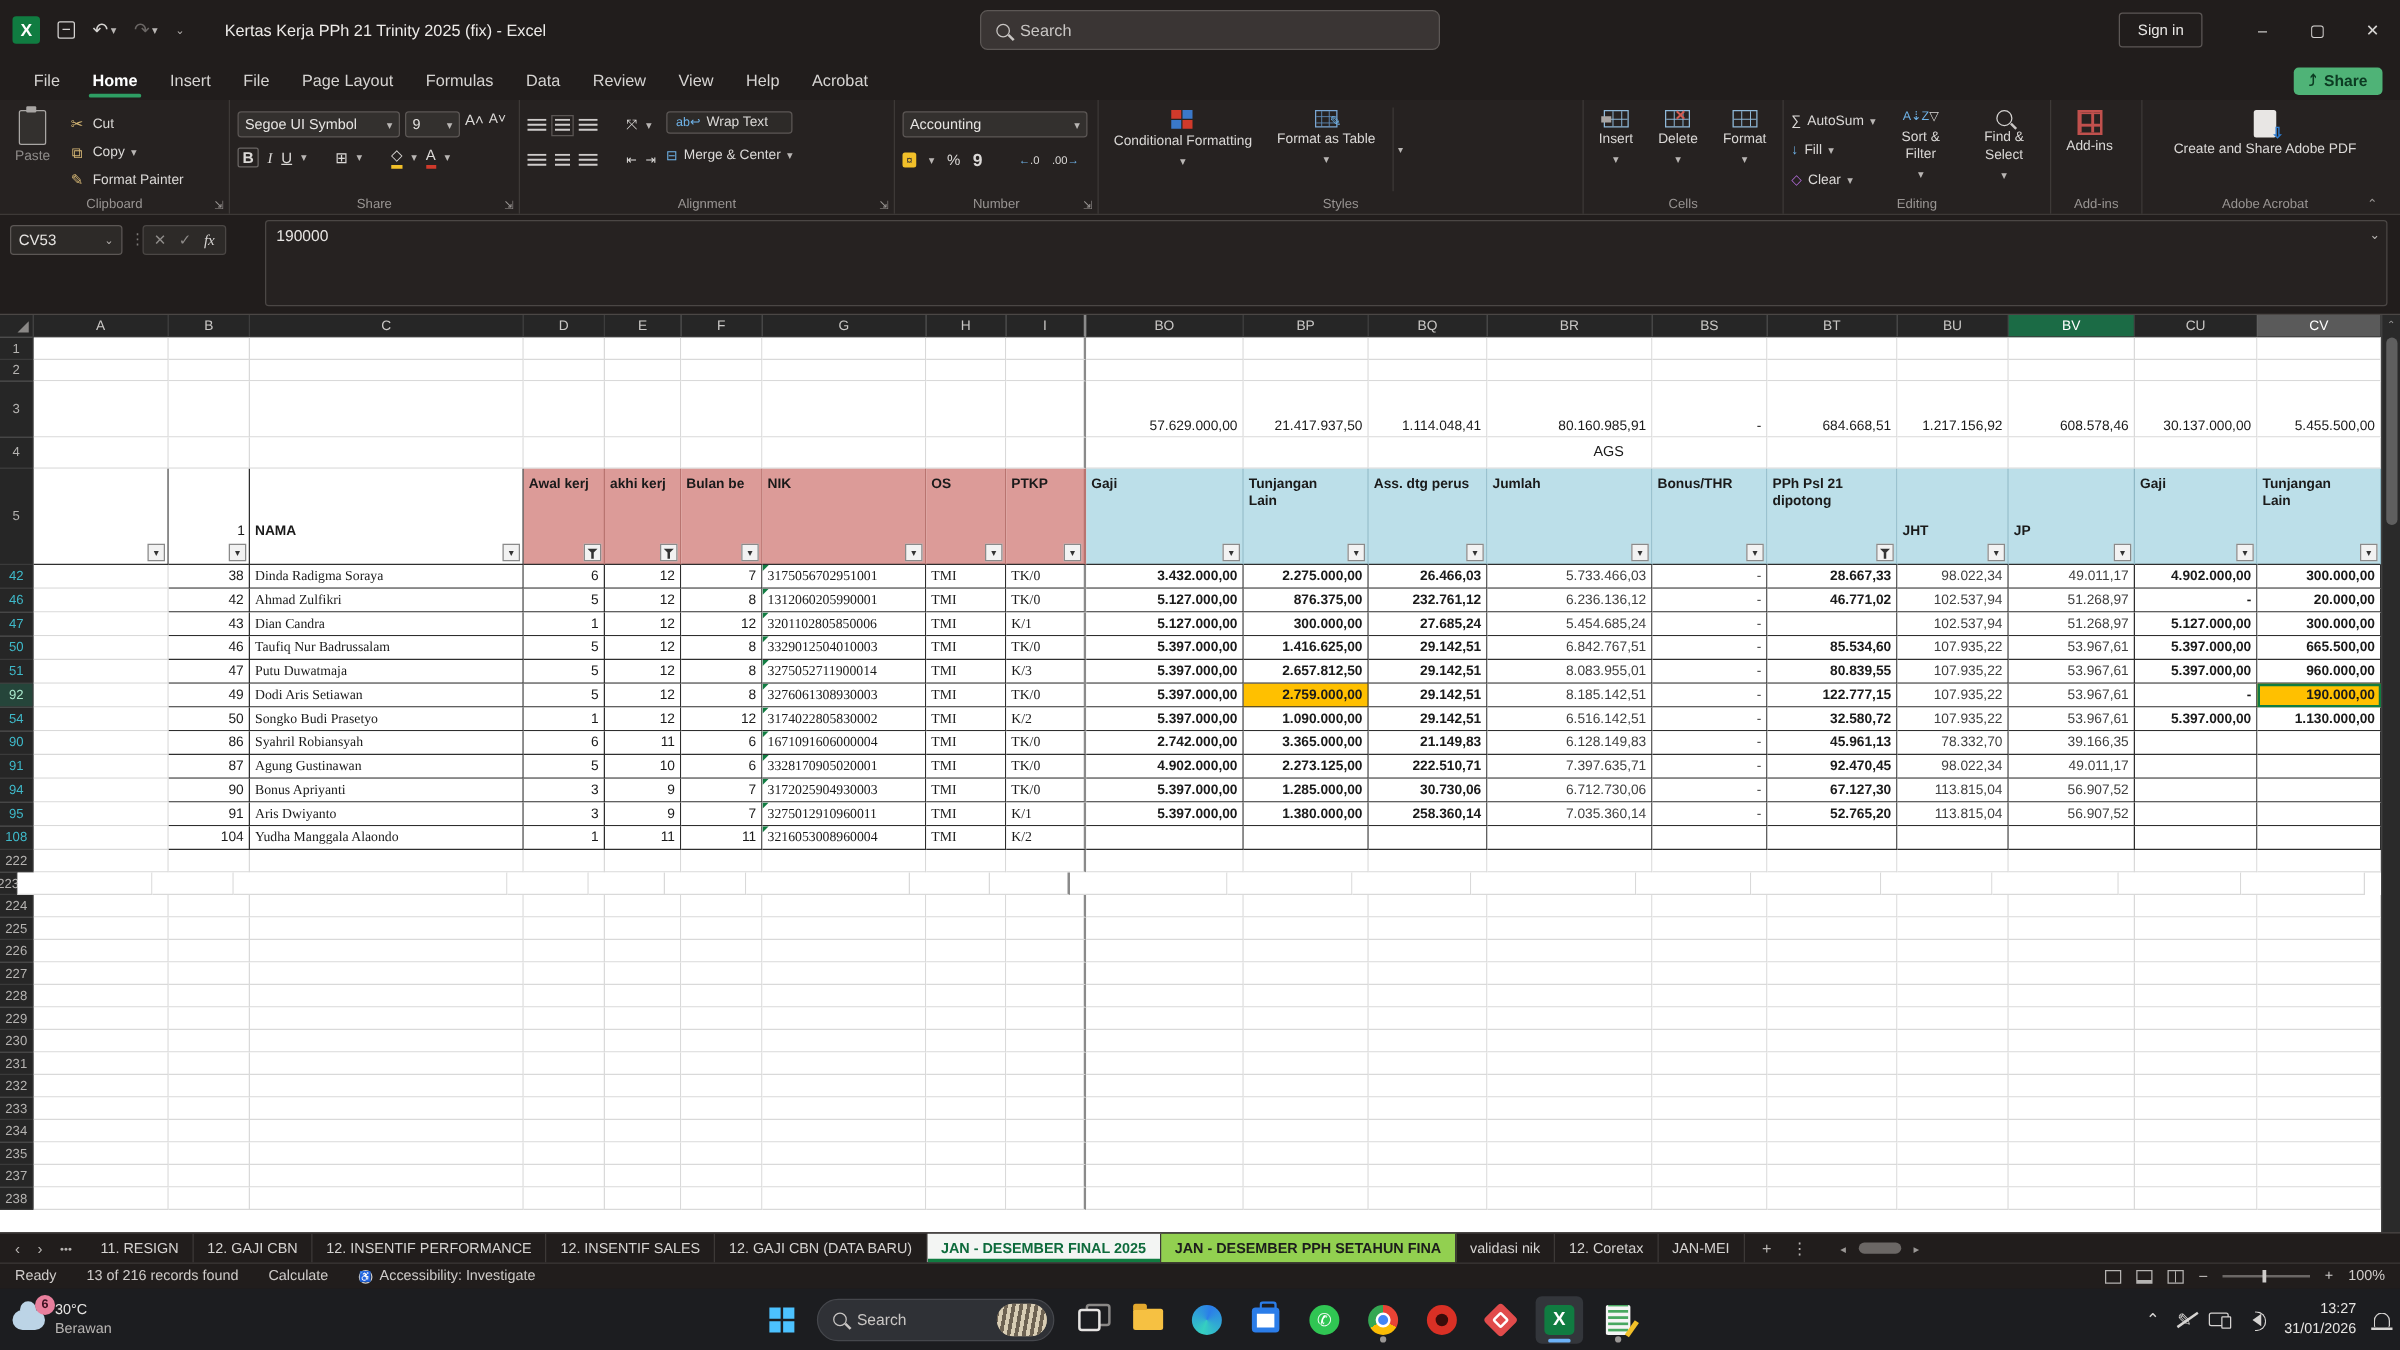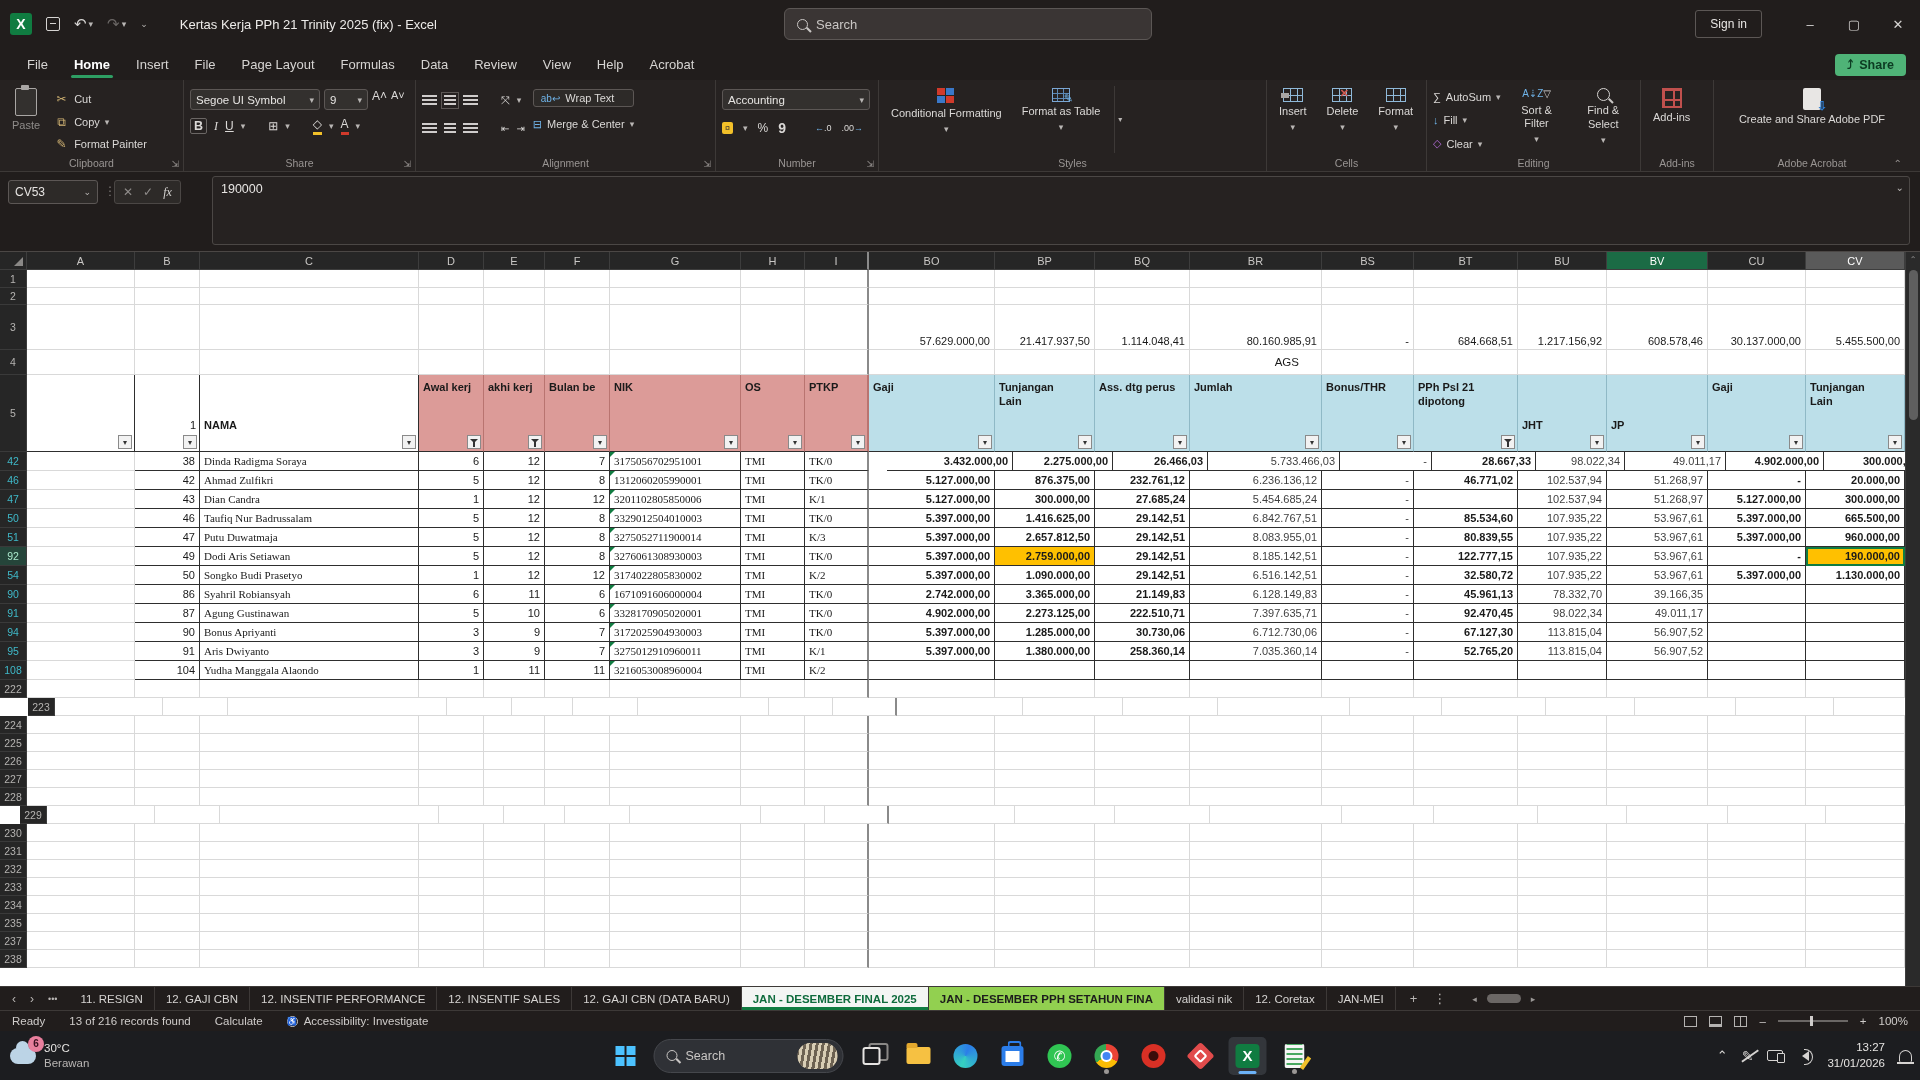--- a/index.html
+++ b/index.html
@@ -648,21 +648,21 @@
         <div class="rowhdr filtered" style="width: 27px; height: 19px;">42</div>
         <div class="cell" style="width: 108px; height: 19px;"></div>
         <div class="cell dark num" style="width: 65px; height: 19px;">38</div>
         <div class="cell dark left" style="width: 219px; height: 19px;">Dinda Radigma Soraya</div>
         <div class="cell dark num" style="width: 65px; height: 19px;">6</div>
         <div class="cell dark num" style="width: 61px; height: 19px;">12</div>
         <div class="cell dark num" style="width: 65px; height: 19px;">7</div>
         <div class="cell dark left gtri" style="width: 131px; height: 19px;">3175056702951001</div>
         <div class="cell dark left" style="width: 64px; height: 19px;">TMI</div>
         <div class="cell dark left freeze" style="width: 64px; height: 19px;">TK/0</div>
-        <div class="cell dark num bold" style="width: 126px; height: 19px; margin-left: 18px;">3.432.000,00</div>
+        <div class="cell dark num bold" style="width: 126px; height: 19px;">3.432.000,00</div>
         <div class="cell dark num bold" style="width: 100px; height: 19px;">2.275.000,00</div>
         <div class="cell dark num bold" style="width: 95px; height: 19px;">26.466,03</div>
         <div class="cell dark num grey" style="width: 132px; height: 19px;">5.733.466,03</div>
         <div class="cell dark num grey" style="width: 92px; height: 19px;">-</div>
         <div class="cell dark num bold" style="width: 104px; height: 19px;">28.667,33</div>
         <div class="cell dark num grey" style="width: 89px; height: 19px;">98.022,34</div>
         <div class="cell dark num grey" style="width: 101px; height: 19px;">49.011,17</div>
         <div class="cell dark num bold" style="width: 98px; height: 19px;">4.902.000,00</div>
         <div class="cell dark num bold" style="width: 99px; height: 19px;">300.000,00</div>
       </div>
@@ -924,21 +924,21 @@
         <div class="cell" style="width: 95px; height: 18px;"></div>
         <div class="cell" style="width: 132px; height: 18px;"></div>
         <div class="cell" style="width: 92px; height: 18px;"></div>
         <div class="cell" style="width: 104px; height: 18px;"></div>
         <div class="cell" style="width: 89px; height: 18px;"></div>
         <div class="cell" style="width: 101px; height: 18px;"></div>
         <div class="cell" style="width: 98px; height: 18px;"></div>
         <div class="cell" style="width: 99px; height: 18px;"></div>
       </div>
       <div class="grow" style="height: 18px;">
-        <div class="rowhdr" style="width: 27px; height: 18px; margin-left: 28px;">223</div>
+        <div class="rowhdr" style="width: 14px; height: 18px;">223</div>
         <div class="cell" style="width: 108px; height: 18px;"></div>
         <div class="cell" style="width: 65px; height: 18px;"></div>
         <div class="cell" style="width: 219px; height: 18px;"></div>
         <div class="cell" style="width: 65px; height: 18px;"></div>
         <div class="cell" style="width: 61px; height: 18px;"></div>
         <div class="cell" style="width: 65px; height: 18px;"></div>
         <div class="cell" style="width: 131px; height: 18px;"></div>
         <div class="cell" style="width: 64px; height: 18px;"></div>
         <div class="cell freeze" style="width: 64px; height: 18px;"></div>
         <div class="cell" style="width: 126px; height: 18px;"></div>
@@ -1055,21 +1055,21 @@
         <div class="cell" style="width: 100px; height: 18px;"></div>
         <div class="cell" style="width: 95px; height: 18px;"></div>
         <div class="cell" style="width: 132px; height: 18px;"></div>
         <div class="cell" style="width: 92px; height: 18px;"></div>
         <div class="cell" style="width: 104px; height: 18px;"></div>
         <div class="cell" style="width: 89px; height: 18px;"></div>
         <div class="cell" style="width: 101px; height: 18px;"></div>
         <div class="cell" style="width: 98px; height: 18px;"></div>
         <div class="cell" style="width: 99px; height: 18px;"></div>
       </div>
-      <div class="grow" style="height: 18px; padding-left: 20px;">
+      <div class="grow" style="height: 18px;">
         <div class="rowhdr" style="width: 27px; height: 18px;">229</div>
         <div class="cell" style="width: 108px; height: 18px;"></div>
         <div class="cell" style="width: 65px; height: 18px;"></div>
         <div class="cell" style="width: 219px; height: 18px;"></div>
         <div class="cell" style="width: 65px; height: 18px;"></div>
         <div class="cell" style="width: 61px; height: 18px;"></div>
         <div class="cell" style="width: 65px; height: 18px;"></div>
         <div class="cell" style="width: 131px; height: 18px;"></div>
         <div class="cell" style="width: 64px; height: 18px;"></div>
         <div class="cell freeze" style="width: 64px; height: 18px;"></div>

